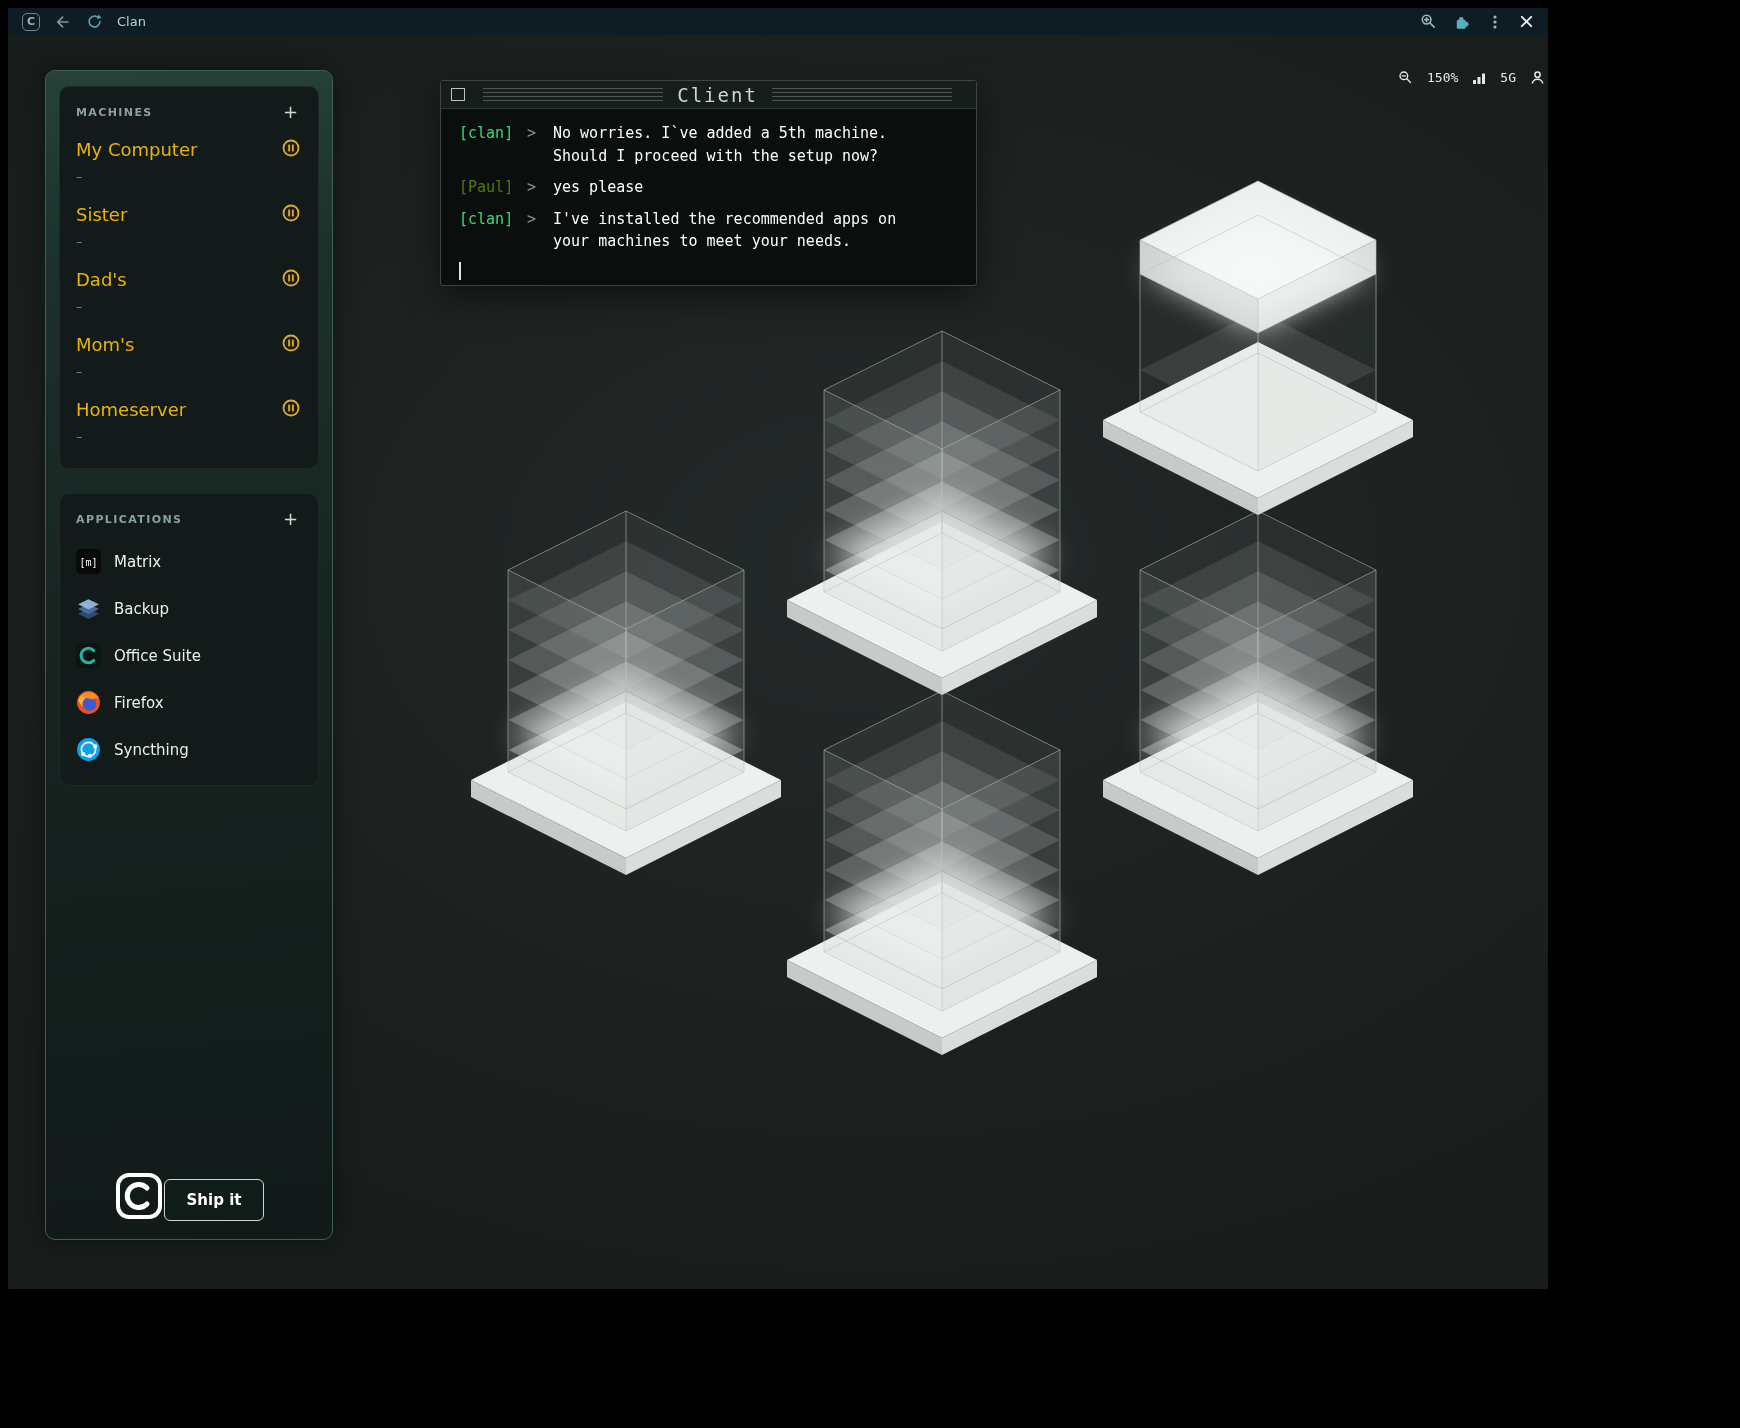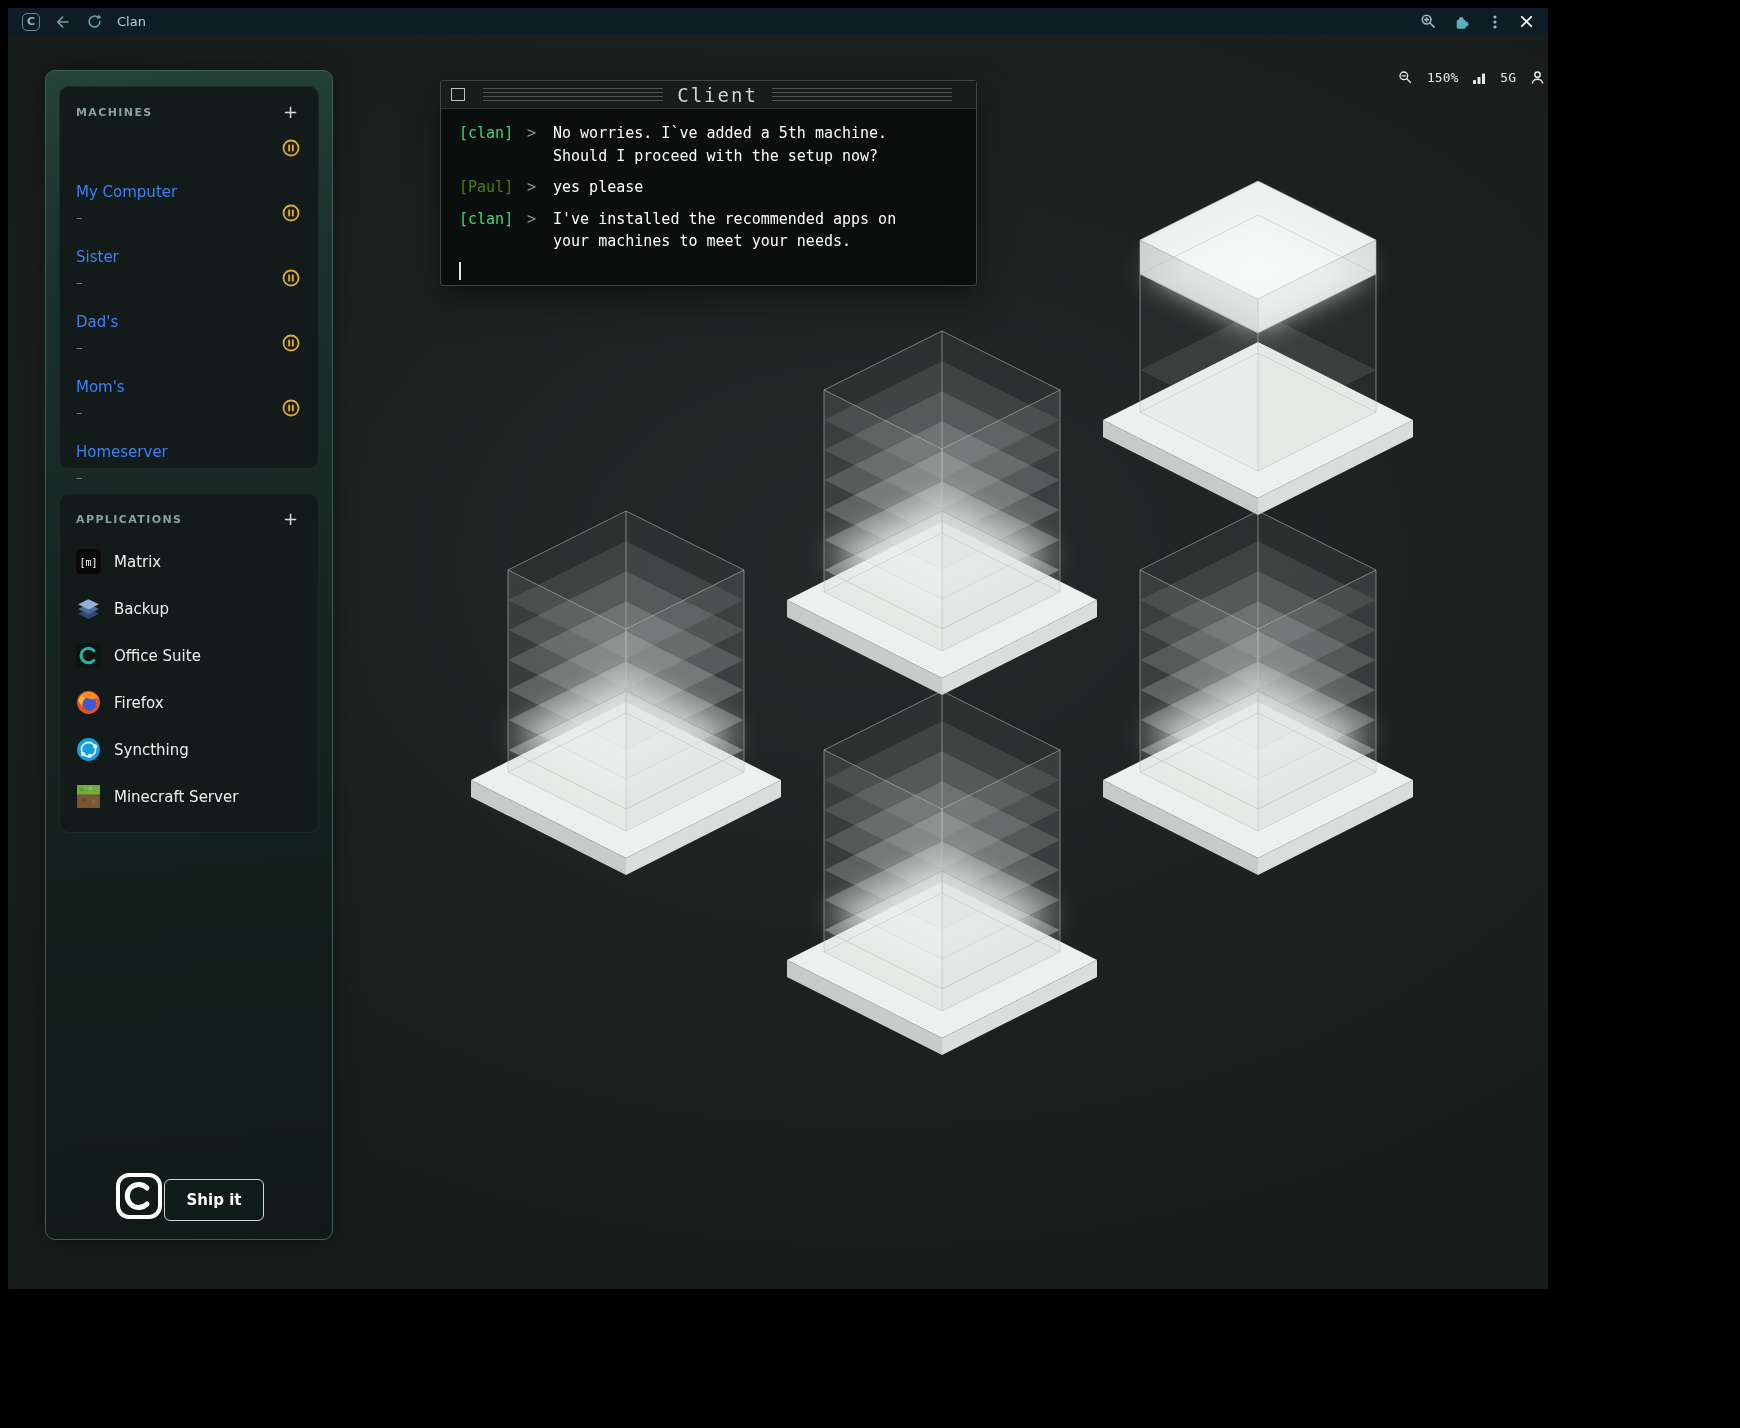--- a/index.html
+++ b/index.html
@@ -32,21 +32,21 @@
              background:linear-gradient(175deg,#254339 0%,#1c312c 16%,#16231f 52%,#111a19 100%);
              box-shadow:0 0 26px rgba(0,0,0,.45); }
   .sidebar-title { padding:26px 24px 22px; font-size:19px; color:#eef4f2;
                    border-bottom:1px solid #2d4741; }
   .panel { margin:15px 13px 0; background:#121b1a; border:1px solid #1d2b28;
            border-radius:10px; padding:16px 16px 12px; }
   .panel-header { display:flex; justify-content:space-between; align-items:center; margin-bottom:10px;gap:44px; }
   .panel-label { font-size:11px; letter-spacing:1.4px; color:#8ba19d; font-weight:bold; }
   .plus-btn { color:#cfdad7; font-size:18px; line-height:1; cursor:default; padding:0 4px; }
   .machine-item { position:relative; height:65px; padding-top:8px; }
-  .machine-name { font-size:15px; color:#3b82f6;margin-top:44px; }
+  .machine-name { font-size:18px; color:#eab308; }
   .machine-detail { margin-top:9px; font-size:13px; color:#76908b; }
   .machine-status { position:absolute; right:2px; top:8px; width:18px; height:18px; }
   .app-item { display:flex; align-items:center; gap:13px; height:47px; }
   .app-icon { width:25px; height:25px; flex:0 0 25px; display:flex; align-items:center; justify-content:center; }
   .app-name { font-size:15px; color:#ecf1ef; }
   .sidebar-footer { position:absolute; left:0; right:0; bottom:0; padding:16px 16px 18px;
                     display:flex; justify-content:center; align-items:flex-end; }
   .ship-btn { border:1px solid #ccd6d2; background:#101c1a; color:#fff; font-weight:bold;
               font-size:15px; padding:11px 22px; border-radius:6px; font-family:inherit; }
 
@@ -358,33 +358,20 @@
         <svg width="25" height="25" viewBox="0 0 24 24">
             <circle cx="12" cy="12" r="11" fill="#14a0e0"></circle>
             <circle cx="12" cy="12" r="6.8" fill="none" stroke="#eaf6fd" stroke-width="1.6"></circle>
             <circle cx="18.5" cy="9" r="2" fill="#eaf6fd"></circle>
             <circle cx="7" cy="16.5" r="2" fill="#eaf6fd"></circle>
             <circle cx="13.5" cy="18" r="2" fill="#eaf6fd"></circle>
           </svg>
       </span>
       <span class="app-name">Syncthing</span>
     </div>
-    <div class="app-item">
-      <span class="app-icon">
-        <svg width="25" height="25" viewBox="0 0 24 24">
-            <rect x="1" y="1" width="22" height="22" fill="#7a5634"></rect>
-            <rect x="1" y="1" width="22" height="9" fill="#6fae3a"></rect>
-            <rect x="4" y="4" width="3" height="3" fill="#5c9430"></rect>
-            <rect x="12" y="2.5" width="3.5" height="3.5" fill="#83c24a"></rect>
-            <rect x="6" y="13" width="3.5" height="3.5" fill="#684726"></rect>
-            <rect x="15" y="15" width="4" height="4" fill="#8a6540"></rect>
-          </svg>
-      </span>
-      <span class="app-name">Minecraft Server</span>
-    </div>
   </div>
 
   <div class="sidebar-footer">
     <svg width="50" height="50" viewBox="0 0 50 50">
       <rect x="4" y="4" width="42" height="42" rx="11" fill="none" stroke="#ffffff" stroke-width="4"></rect>
       <path d="M33 17 A11.5 11.5 0 1 0 33 33" fill="none" stroke="#ffffff" stroke-width="5" stroke-linecap="round"></path>
     </svg>
     <button class="ship-btn">Ship it</button>
   </div>
 </div>

